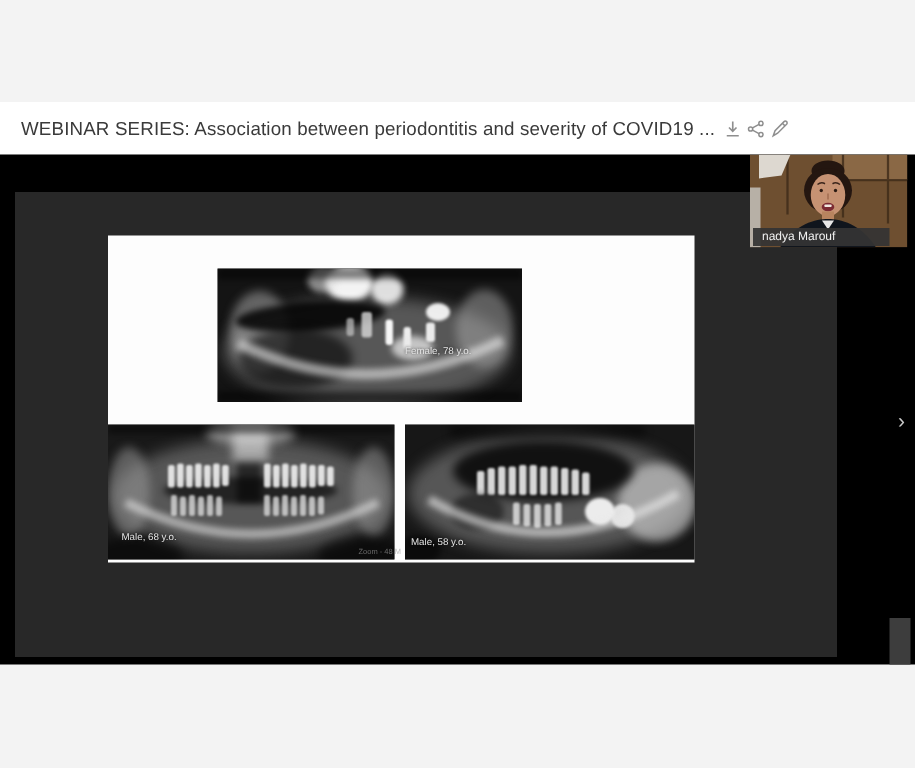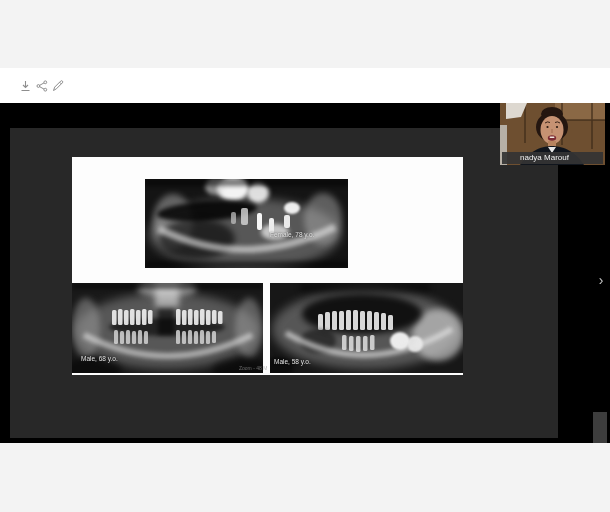--- a/index.html
+++ b/index.html
@@ -30,22 +30,22 @@
   #xray3{left:198px;top:126px;width:193px;height:90px;}
   #xray1 .xray-label{left:125px;top:52px;}
   #xray2 .xray-label{left:9px;top:72px;}
   #xray3 .xray-label{left:4px;top:75px;}
   .watermark{position:absolute;left:167px;top:208px;font-size:5px;color:#9a9a9a;
              opacity:.65;filter:blur(.4px);white-space:nowrap;}
 
   
   .thumb{position:absolute;left:500px;top:0;width:105px;height:62px;overflow:hidden;cursor:pointer;}
   .thumb svg{display:block;}
-  .name-bar{position:absolute;left:2px;top:49px;width:101px;height:12px;background:rgba(52,52,52,.93);
-            color:#f1f1f1;font-size:8px;line-height:12px;padding-left:18px;box-sizing:border-box;
+  .name-bar{position:absolute;left:2px;top:49px;width:91px;height:12px;background:rgba(52,52,52,.93);
+            color:#f1f1f1;font-size:8px;line-height:12px;padding-left:6px;box-sizing:border-box;
             white-space:nowrap;overflow:hidden;}
 
   
   .chevron{position:absolute;left:594px;top:168px;width:14px;height:18px;color:#c9c9c9;
            font-size:14px;line-height:18px;text-align:center;cursor:pointer;user-select:none;}
   .scroll-thumb{position:absolute;left:593px;top:309px;width:14px;height:31px;background:#3d3d3d;cursor:pointer;}
 </style>
 </head>
 <body>
 
@@ -65,20 +65,21 @@
       <filter id="fb4" x="-80%" y="-80%" width="260%" height="260%">
           <feGaussianBlur stdDeviation="3.2"></feGaussianBlur>
         </filter>
       <filter id="fb6" x="-80%" y="-80%" width="260%" height="260%">
           <feGaussianBlur stdDeviation="5"></feGaussianBlur>
         </filter>
     </defs>
   </svg>
 
   <div class="titlebar">
+    <span class="title">WEBINAR SERIES: Association between periodontitis and severity of COVID19 ...</span>
     <span class="tb-icons">
       <span class="tb-icon">
         <svg width="11" height="12" viewBox="0 0 11 12">
           <path d="M5.5 1v6.2 M3 5l2.5 2.5L8 5 M1.5 10.5h8" stroke="#8e8e8e" stroke-width="1.1" fill="none"></path>
         </svg>
       </span>
       <span class="tb-icon">
         <svg width="12" height="12" viewBox="0 0 12 12">
           <circle cx="2.4" cy="6" r="1.4" fill="none" stroke="#8e8e8e" stroke-width="1"></circle>
           <circle cx="9.3" cy="2.3" r="1.4" fill="none" stroke="#8e8e8e" stroke-width="1"></circle>

